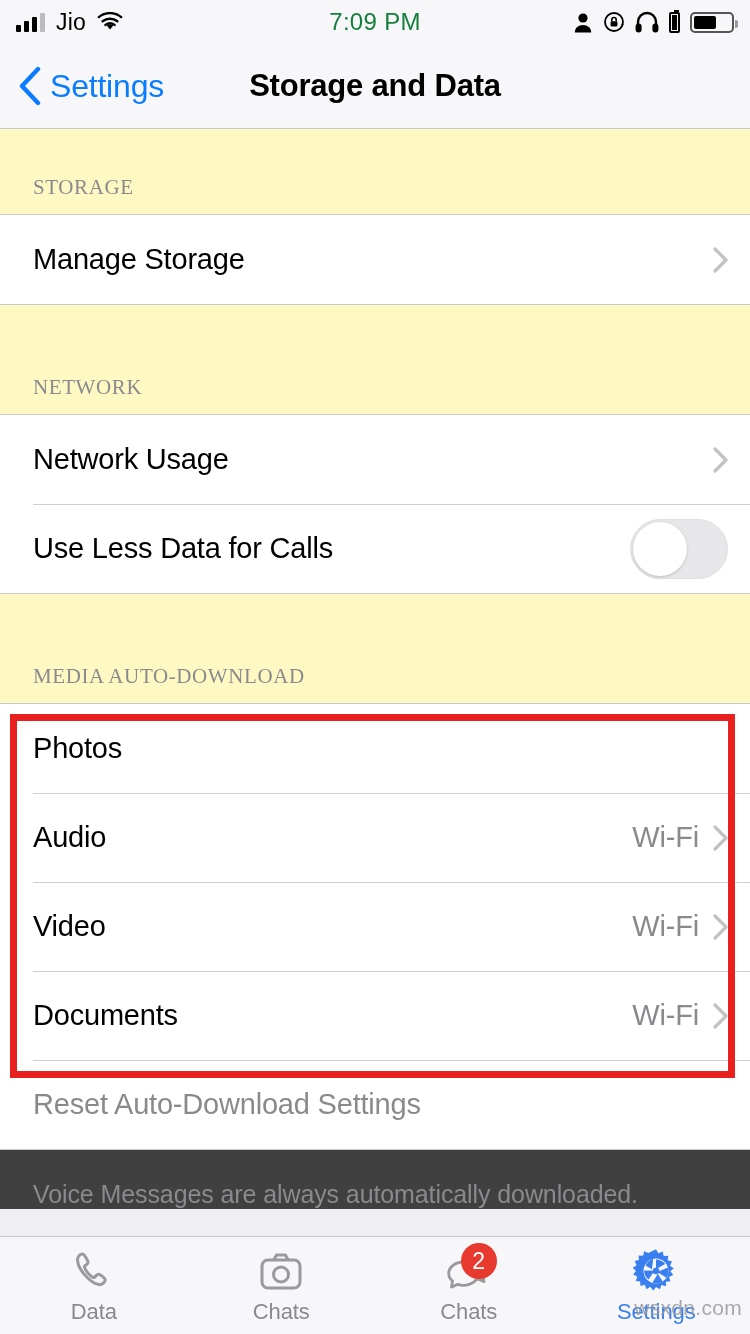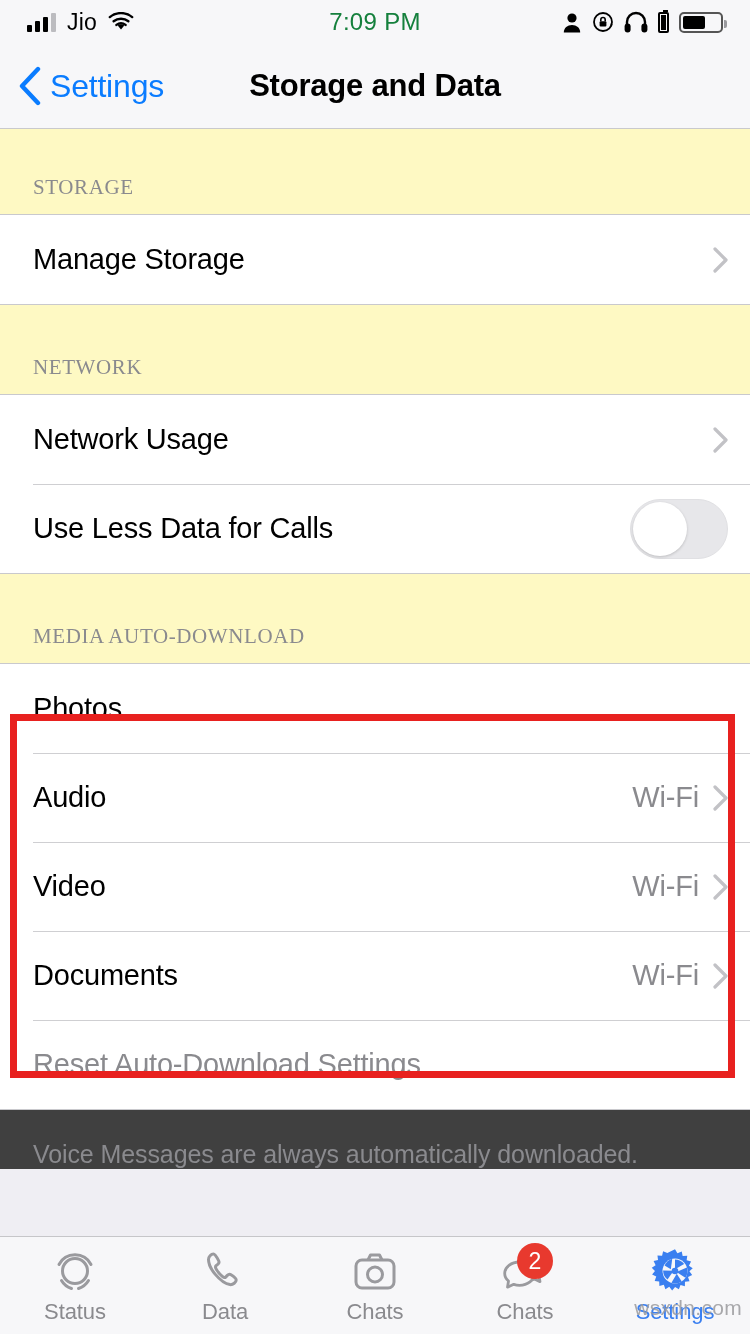--- a/index.html
+++ b/index.html
@@ -14,21 +14,21 @@
     width:750px; height:1334px;
     background:#efeef3;
   }
 
   
   .status-bar {
     position:relative;
     height:44px;
     background:#f7f7f9;
     display:flex; align-items:center;
-    padding:0 27px;
+    padding:0 16px;
   }
   .sb-left { display:flex; align-items:center; gap:11px; flex:0 0 auto; }
   .signal-bars { display:flex; align-items:flex-end; gap:3px; height:19px; }
   .signal-bars i { width:5px; background:#000; border-radius:1px; display:block; }
   .signal-bars i:nth-child(1){ height:7px; }
   .signal-bars i:nth-child(2){ height:11px; }
   .signal-bars i:nth-child(3){ height:15px; }
   .signal-bars i:nth-child(4){ height:19px; background:#bcbcc0; }
   .carrier { font-size:23px; color:#000; letter-spacing:.2px; }
   .wifi-icon { width:26px; height:20px; display:block; }
@@ -83,21 +83,21 @@
   }
 
   
   .content { background:#efeef3; }
   .section-header {
     font-size:21px; color:#8a8a8e; letter-spacing:.6px;
     padding:46px 0 14px 33px;
     background:#fef9c3;
     font-family:Liberation Serif, serif;
   }
-  .section-header.tall { padding-top:50px; }
+  .section-header.tall { padding-top:70px; }
   .group { background:#000000; border-top:1px solid #c9c9cd; border-bottom:1px solid #c9c9cd; }
   .row {
     position:relative;
     height:89px;
     display:flex; align-items:center;
     padding:0 22px 0 33px;
     background:#fff;
     cursor:pointer;
   }
   .row + .row::before {
@@ -316,31 +316,20 @@
       </div>
     </div>
 
     <div class="footer-note">Voice Messages are always automatically downloaded.</div>
   </div>
 
   <div class="highlight-box" style="left:10px; top:714px; width:725px; height:364px;"></div>
 
   <div class="tab-bar">
 
-    <div class="tab">
-      <span class="tab-icon">
-        <svg width="52" height="48" viewBox="0 0 52 48">
-          <circle cx="26" cy="24" r="12.5" fill="none" stroke="#9a9a9e" stroke-width="3"></circle>
-          <path d="M10 17.5a18 18 0 0 1 32 0" fill="none" stroke="#9a9a9e" stroke-width="3" stroke-linecap="round"></path>
-          <path d="M12.5 33.5a18 18 0 0 0 10 8" fill="none" stroke="#9a9a9e" stroke-width="3" stroke-linecap="round"></path>
-          <path d="M39.5 33.5a18 18 0 0 1-10 8" fill="none" stroke="#9a9a9e" stroke-width="3" stroke-linecap="round"></path>
-        </svg>
-      </span>
-      <span class="tab-label">Status</span>
-    </div>
 
     <div class="tab">
       <span class="tab-icon">
         <svg width="52" height="48" viewBox="0 0 52 48">
           <path d="M14.5 7c-2.5 0-5 2.6-5 5.5 0 3 1.4 8.4 6.6 14.6 5.2 6.2 11.5 10 14.9 10.5 3 .4 6.2-2.4 6.2-4.7 0-1.3-3.6-4.2-5.2-5.2-1.4-.9-2.7-.3-3.7.7l-1.6 1.7c-.8.8-2 .5-3.4-.7-2.2-1.9-5-5.3-6.2-7.5-.8-1.5-.8-2.5 0-3.2l1.9-1.6c1-.9 1.3-2.2.6-3.5-.9-1.7-3.4-6.6-5.1-6.6z" fill="none" stroke="#9a9a9e" stroke-width="3" stroke-linejoin="round"></path>
         </svg>
       </span>
       <span class="tab-label">Data</span>
     </div>
 

